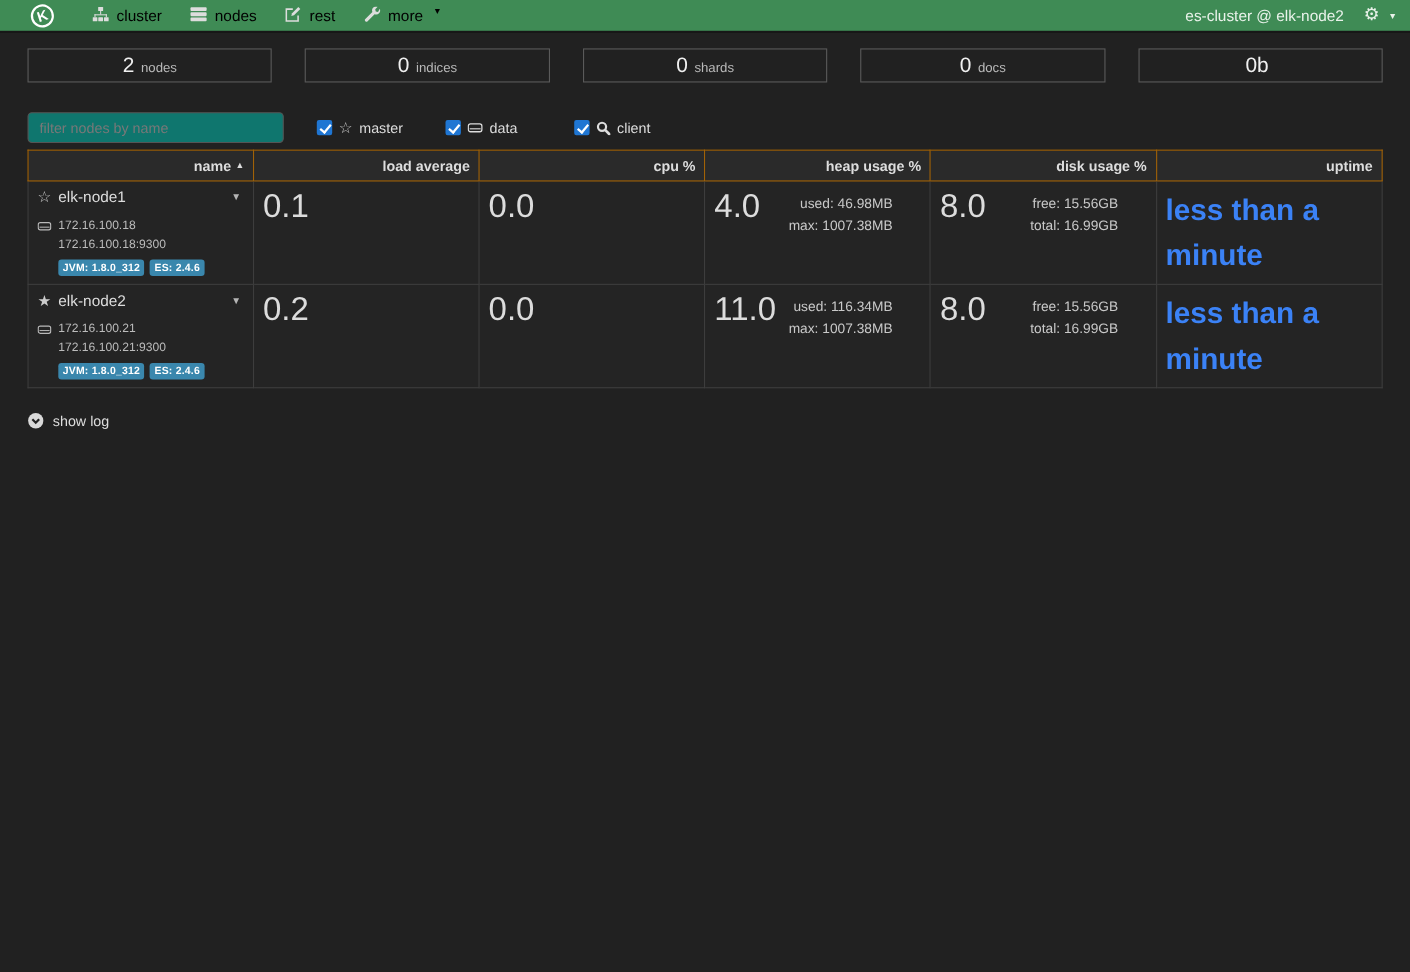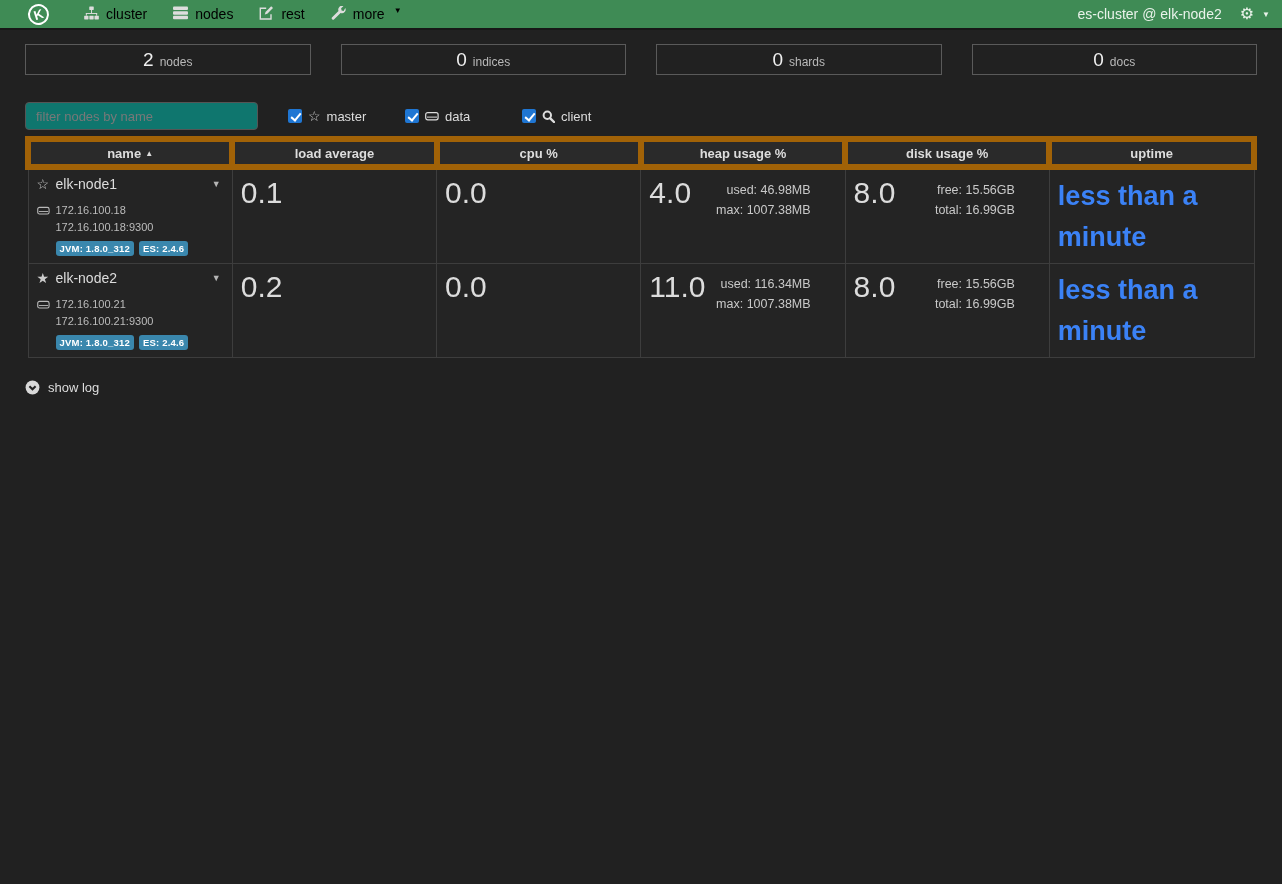--- a/index.html
+++ b/index.html
@@ -107,23 +107,23 @@
   
   .nodes-table {
     margin:6px 25px 0;
     width:1232px;
     border-collapse:collapse;
     table-layout:fixed;
   }
   .nodes-table th {
     height:28px;
     background:#2a2a2a;
-    border:6px solid #a16207;
+    border:1px solid #a16207;
     font-size:13px; font-weight:bold; color:#ddd;
-    text-align:center;
+    text-align:right;
     padding:0 8px;
   }
   .nodes-table th .sort-caret { font-size:8px; vertical-align:2px; margin-left:4px; color:#ddd; }
   .nodes-table td {
     border:1px solid #3d3d3d;
     background:#242424;
     vertical-align:top;
     padding:6px 8px;
     height:91px;
   }
@@ -237,20 +237,24 @@
     <span class="stat-value">0</span>
     <span class="stat-label">indices</span>
   </div>
   <div class="stat-box">
     <span class="stat-value">0</span>
     <span class="stat-label">shards</span>
   </div>
   <div class="stat-box">
     <span class="stat-value">0</span>
     <span class="stat-label">docs</span>
+  </div>
+  <div class="stat-box">
+    <span class="stat-value">0b</span>
+    <span class="stat-label"></span>
   </div>
 </div>
 
 <div class="filter-row">
   <input class="filter-input" type="text" placeholder="filter nodes by name" style="">
 
   <div class="filter-groups">
     <div class="filter-group">
       <span class="checkbox"></span>
       <span class="filter-icon star-glyph">☆</span>

